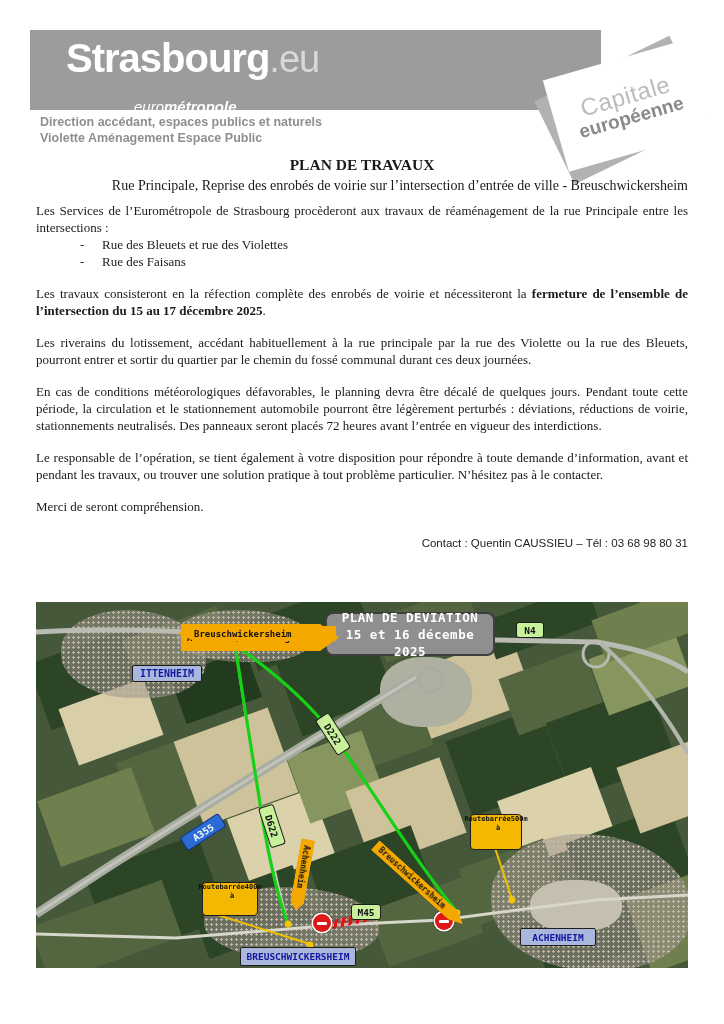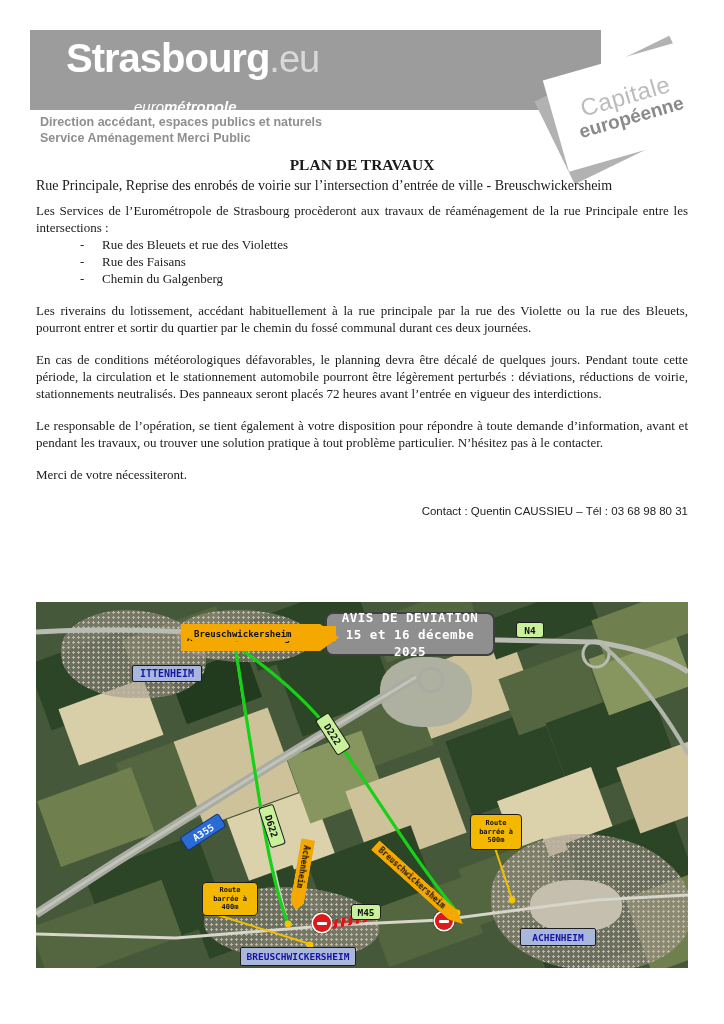--- a/index.html
+++ b/index.html
@@ -19,21 +19,21 @@
   #stamp-shadow{position:absolute;left:2px;top:14px;width:150px;height:92px;background:#b2b2b2;transform:rotate(-26deg);}
   #stamp{position:absolute;left:8px;top:8px;width:150px;height:95px;background:#ffffff;transform:rotate(-16deg);
          display:flex;flex-direction:column;align-items:center;justify-content:center;
          font-family:"Liberation Sans",sans-serif;}
   #stamp .l1{font-size:24px;color:#bcbcbc;letter-spacing:.5px;}
   #stamp .l2{font-size:19px;font-weight:bold;color:#8a8a8a;margin-top:-3px;}
 
   
   #doc{position:absolute;left:36px;top:156px;width:652px;}
   #title{text-align:center;font-weight:bold;font-size:15.5px;}
-  #subtitle{text-align:left;font-size:14px;margin-top:4px;}
+  #subtitle{text-align:right;font-size:14px;margin-top:4px;}
   #body-text{margin-top:8px;font-size:13px;line-height:17px;text-align:justify;}
   #body-text p{margin:0 0 15px 0;}
   ul.dash{list-style:none;margin:0 0 15px 0;padding:0 0 0 44px;}
   ul.dash li{line-height:17px;}
   ul.dash li::before{content:"-";display:inline-block;width:22px;}
   .nogap{margin-bottom:0 !important;}
   #contact{margin-top:20px;text-align:right;font-family:"Liberation Sans",sans-serif;font-size:11.5px;color:#222;}
 
   
   #map{position:absolute;left:36px;top:602px;width:652px;height:366px;background:#46583a;overflow:hidden;
@@ -48,21 +48,21 @@
   .greenbox{position:absolute;background:#c9f09b;border:1.5px solid #1d1d1d;border-radius:3px;
             color:#111;font-weight:bold;font-size:9.5px;display:flex;align-items:center;justify-content:center;}
   .bluebox{position:absolute;background:#a9b7dc;border:1.5px solid #1d1d1d;border-radius:2px;
            color:#1515a0;font-weight:bold;display:flex;align-items:center;justify-content:center;}
   .oarrow{position:absolute;background:#f5a800;color:#111;font-weight:bold;
           display:flex;align-items:center;filter:drop-shadow(0 0 1px #222);}
   .oarrow.pt-right{clip-path:polygon(0 0,88% 0,100% 50%,88% 100%,0 100%);padding-left:6px;}
   .oarrow.pt-left{clip-path:polygon(100% 0,10% 0,0 50%,10% 100%,100% 100%);padding-left:16px;}
   .ysign{position:absolute;background:#f5b800;border:1.5px solid #1d1d1d;border-radius:4px;
          color:#111;font-weight:bold;font-size:7px;line-height:8.5px;text-align:center;
-         display:flex;flex-direction:column;justify-content:center;}
+         display:flex;flex-direction:row;justify-content:center;}
   #plan-box{position:absolute;left:289px;top:10px;width:166px;height:40px;background:#8f8f8f;
             border:2px solid #3f3f3f;border-radius:8px;color:#fff;font-weight:bold;font-size:12.5px;
             line-height:17px;text-align:center;display:flex;flex-direction:column;justify-content:center;letter-spacing:.5px;}
   .noentry{position:absolute;width:18px;height:18px;border-radius:50%;background:#dc1a1a;
            box-shadow:0 0 0 1.5px #ffffff,0 0 0 2.3px rgba(0,0,0,.3);}
   .noentry i{position:absolute;left:4px;top:7.5px;width:10px;height:3px;background:#ffffff;border-radius:1px;}
   #closure{position:absolute;left:292px;top:314px;width:46px;height:9px;transform:rotate(-12deg);border-radius:2px;
            background:repeating-linear-gradient(115deg,#e01414 0 3px, rgba(224,20,20,.22) 3px 7px);}
   .a355{position:absolute;background:#2a6bd6;border:1.5px solid #13317a;border-radius:3px;color:#fff;
         font-weight:bold;font-size:9.5px;display:flex;align-items:center;justify-content:center;}
@@ -84,41 +84,41 @@
   <div id="stamp-wrap">
     <div id="stamp-shadow"></div>
     <div id="stamp">
       <div class="l1">Capitale</div>
       <div class="l2">européenne</div>
     </div>
   </div>
 
   <div id="dept">
     <div>Direction accédant, espaces publics et naturels</div>
-    <div>Service Aménagement Merci Public</div>
+    <div>Violette Aménagement Espace Public</div>
   </div>
 
   <div id="doc">
     <div id="title">PLAN DE TRAVAUX</div>
     <div id="subtitle">Rue Principale, Reprise des enrobés de voirie sur l’intersection d’entrée de ville - Breuschwickersheim</div>
 
     <div id="body-text">
       <p class="nogap">Les Services de l’Eurométropole de Strasbourg procèderont aux travaux de réaménagement de la rue Principale entre les intersections :</p>
       <ul class="dash">
         <li>Rue des Bleuets et rue des Violettes</li>
         <li>Rue des Faisans</li>
-        <li>Chemin du Galgenberg</li>
       </ul>
+      <p><span>Les travaux consisteront en la réfection complète des enrobés de voirie et nécessiteront la </span><b>fermeture de l’ensemble de l’intersection du 15 au 17 décembre 2025</b><span>.</span></p>
       <p>Les riverains du lotissement, accédant habituellement à la rue principale par la rue des Violette ou la rue des Bleuets, pourront entrer et sortir du quartier par le chemin du fossé communal durant ces deux journées.</p>
       <p>
         <span>En cas de conditions météorologiques défavorables, le planning devra être décalé de quelques jours.</span>
         <span>Pendant toute cette période, la circulation et le stationnement automobile pourront être légèrement perturbés : déviations, réductions de voirie, stationnements neutralisés. Des panneaux seront placés 72 heures avant l’entrée en vigueur des interdictions.</span>
       </p>
       <p>Le responsable de l’opération, se tient également à votre disposition pour répondre à toute demande d’information, avant et pendant les travaux, ou trouver une solution pratique à tout problème particulier. N’hésitez pas à le contacter.</p>
-      <p>Merci de votre nécessiteront.</p>
+      <p>Merci de seront compréhension.</p>
       <div id="contact">Contact : Quentin CAUSSIEU – Tél : 03 68 98 80 31</div>
     </div>
   </div>
 
   <div id="map">
     <div id="map-fields">
         <div style="left: 0px; top: 40px; width: 120px; height: 70px; background: rgb(44, 69, 38); transform: rotate(-20deg);"></div>
         <div style="left: 30px; top: 90px; width: 90px; height: 60px; background: rgb(216, 207, 168); transform: rotate(-20deg);"></div>
         <div style="left: 90px; top: 140px; width: 110px; height: 80px; background: rgb(84, 102, 63); transform: rotate(-20deg);"></div>
         <div style="left: 10px; top: 180px; width: 100px; height: 70px; background: rgb(111, 127, 78); transform: rotate(-20deg);"></div>
@@ -181,21 +181,21 @@
 
     <div id="closure"></div>
     <div class="noentry" style="left:277px;top:312px;">
         <i></i>
       </div>
     <div class="noentry" style="left:399px;top:310px;">
         <i></i>
       </div>
 
     <div id="plan-box">
-      <div>AVIS DE DEVIATION</div>
+      <div>PLAN DE DEVIATION</div>
       <div>15 et 16 décembe 2025</div>
     </div>
 
     <div class="oarrow pt-right" style="left:145px;top:22px;width:152px;height:27px;font-size:9px;text-align:right;">
         <span>Achenheim/Stasbourg</span>
       </div>
     <div class="oarrow pt-left" style="left:142px;top:24px;width:142px;height:15px;font-size:9px;">
         <span>Breuschwickersheim</span>
       </div>
 

